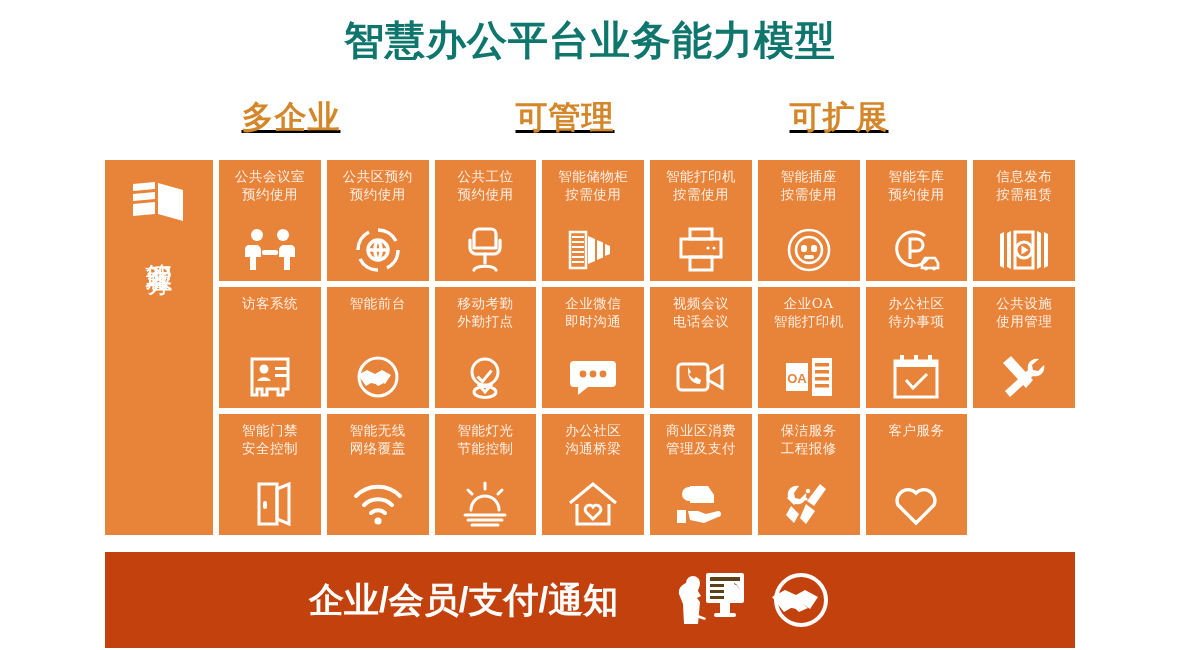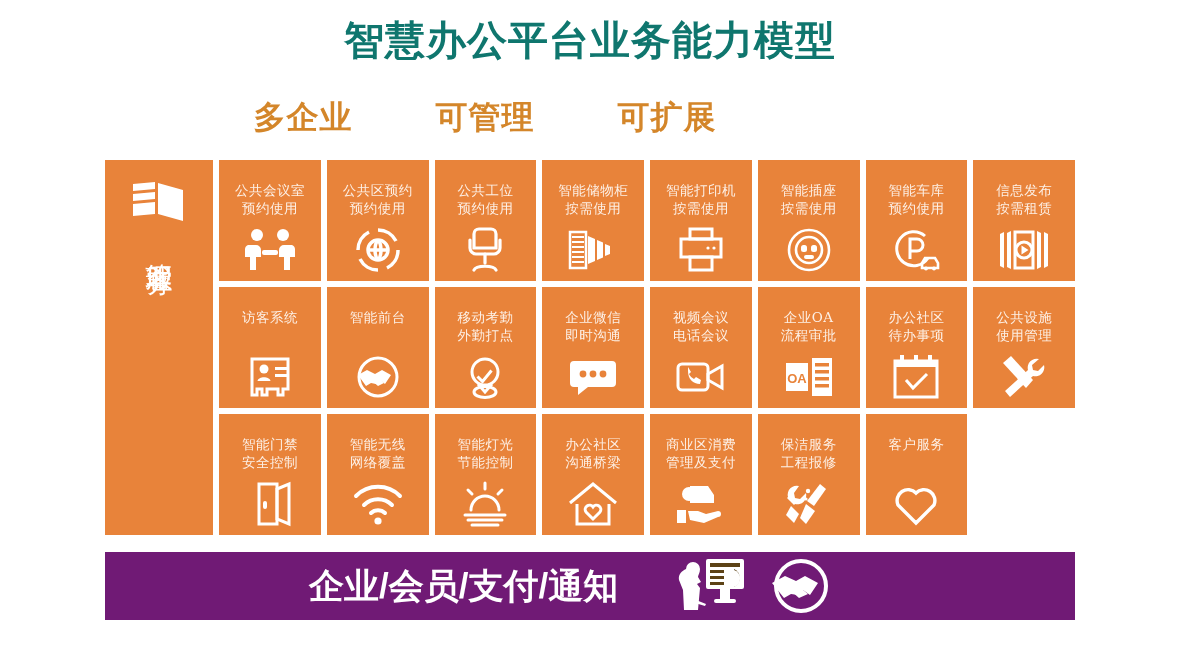--- a/index.html
+++ b/index.html
@@ -27,24 +27,26 @@
     letter-spacing: 1px;
     color: #0f766e;
     line-height: 52px;
     white-space: nowrap;
   }
 
   
   .subtitles {
     position: absolute;
     top: 95px;
-    left: 212px;
+    left: 200px;
     width: 730px;
     display: flex;
+    justify-content: space-between;
     align-items: center;
+    text-decoration: underline;
   }
   .subtitle {
     font-size: 32px;
     font-weight: 700;
     color: #d4862a;
     letter-spacing: 1px;
     line-height: 44px;
     white-space: nowrap;
     width: 182px;
     text-align: center;
@@ -95,21 +97,21 @@
     grid-template-columns: repeat(8, 1fr);
     grid-template-rows: repeat(3, 1fr);
     gap: 6px;
   }
   .card {
     background: #e8833a;
     position: relative;
     display: flex;
     flex-direction: column;
     align-items: center;
-    padding-top: 21px;
+    padding-top: 7px;
     box-sizing: border-box;
     overflow: hidden;
   }
   .card-label {
     color: #fdf0e6;
     font-size: 13.5px;
     line-height: 18px;
     text-align: center;
     font-family: "DejaVu Serif", "Liberation Serif", serif;
     white-space: pre-line;
@@ -124,22 +126,22 @@
     height: 48px;
   }
   .card-icon svg { display: block; width: 100%; height: 100%; }
 
   
   .footer {
     position: absolute;
     top: 552px;
     left: 105px;
     width: 970px;
-    height: 68px;
-    background: #701a75;
+    height: 96px;
+    background: #c2410c;
     display: flex;
     align-items: center;
   }
   .footer-text {
     color: #ffffff;
     font-size: 35px;
     font-weight: 700;
     letter-spacing: 0px;
     margin-left: 204px;
     white-space: nowrap;
@@ -392,21 +394,21 @@
             <g fill="#fff">
           <path d="M14 18c0 8 5 13 12 13l1-4-5-3-2 2c-2-1-4-3-5-5l2-2-3-5z"></path>
         </g>
           </svg>
       </span>
     </div>
 
 
     <div class="card">
       <span class="card-label">企业OA
-流程审批</span>
+智能打印机</span>
       <span class="card-icon">
         <svg viewBox="0 0 54 48">
             <g fill="#fff">
           <path d="M4 10h22v28H4z"></path>
           <path d="M30 5h20v38H30z"></path>
         </g>
             <g fill="#e8833a">
           <rect x="33" y="10" width="14" height="3.5"></rect>
               <rect x="33" y="17" width="14" height="3.5"></rect>
           <rect x="33" y="24" width="14" height="3.5"></rect>

